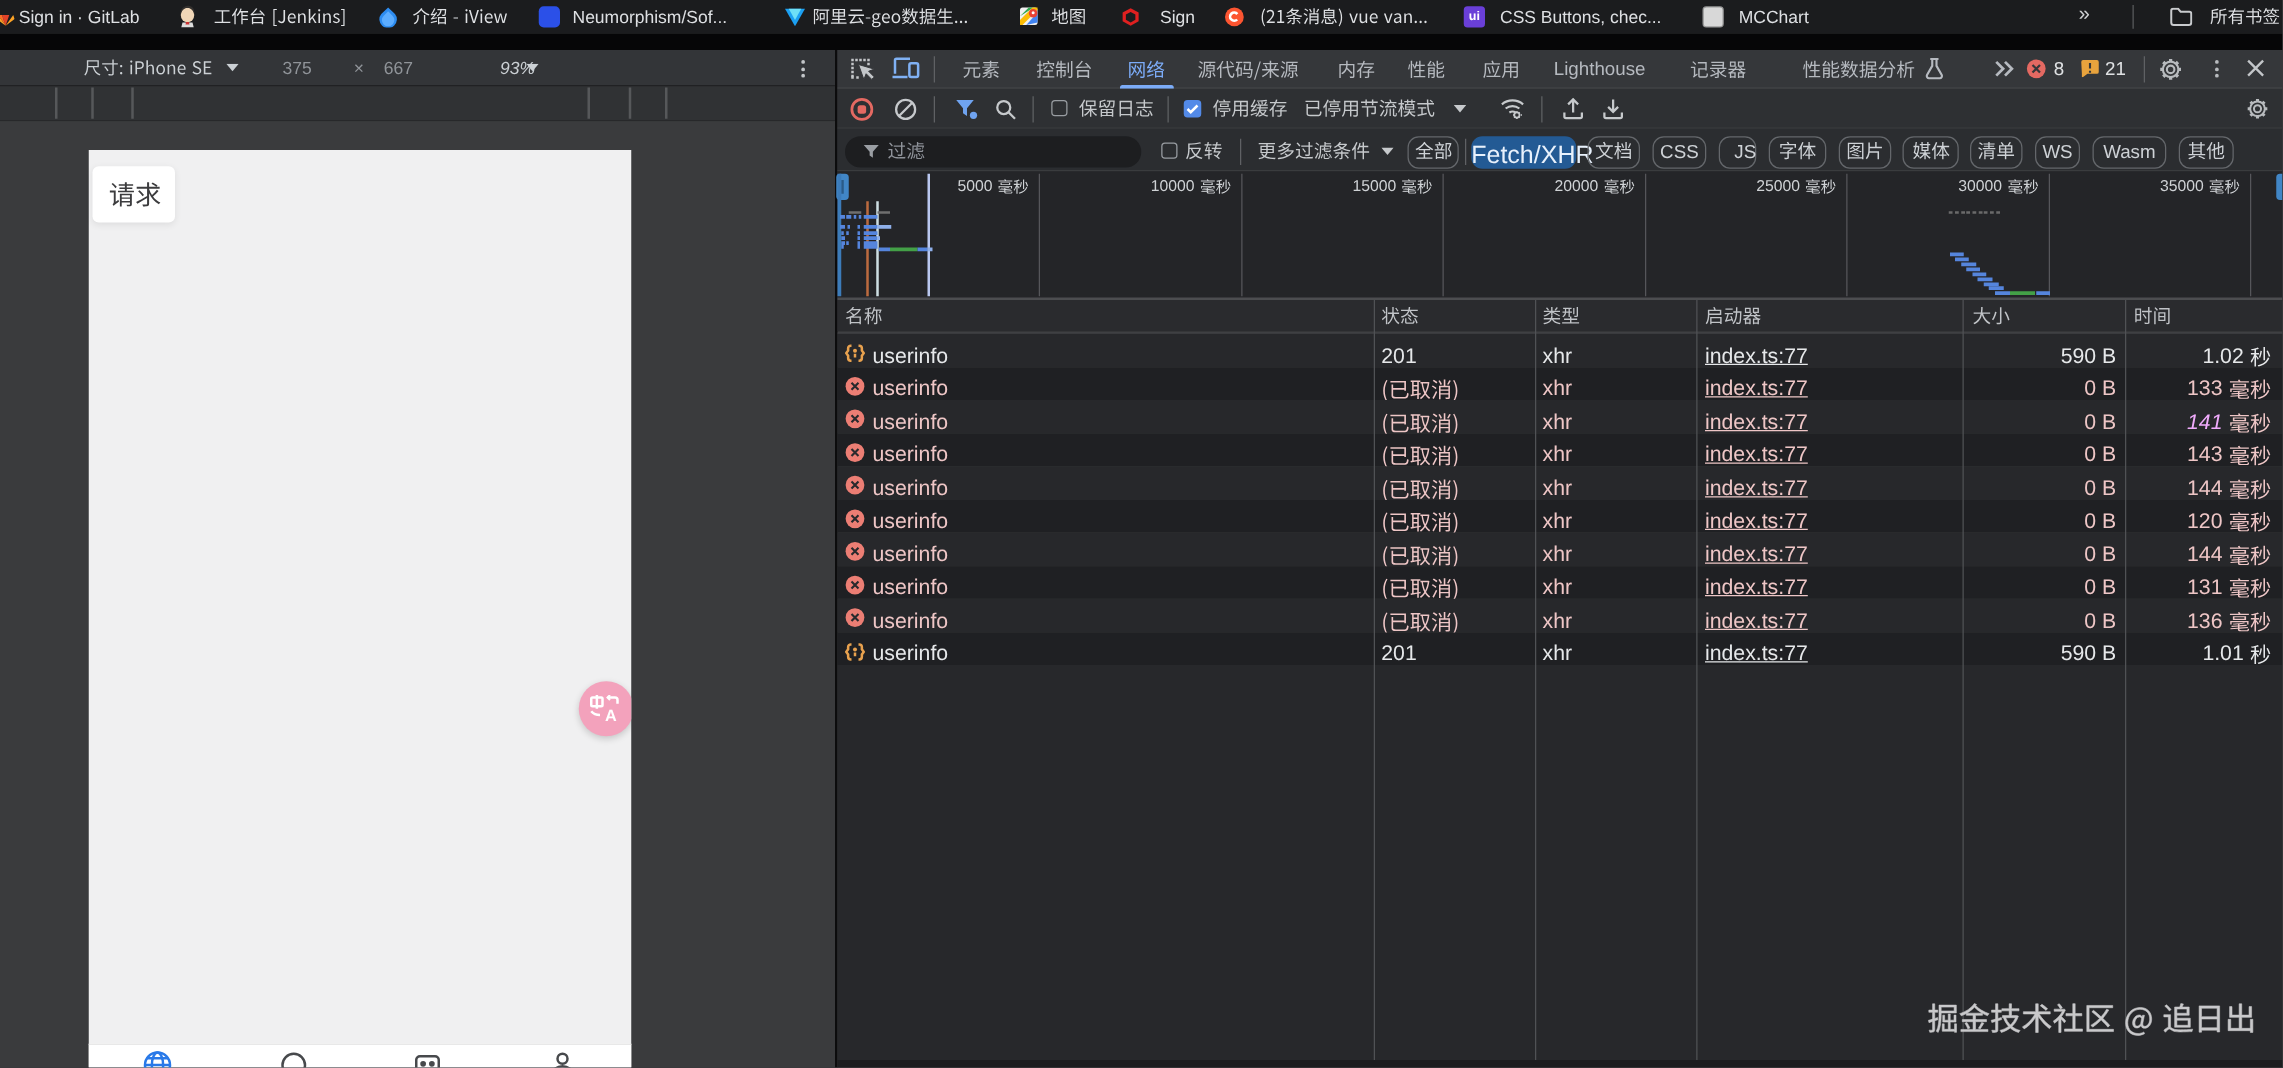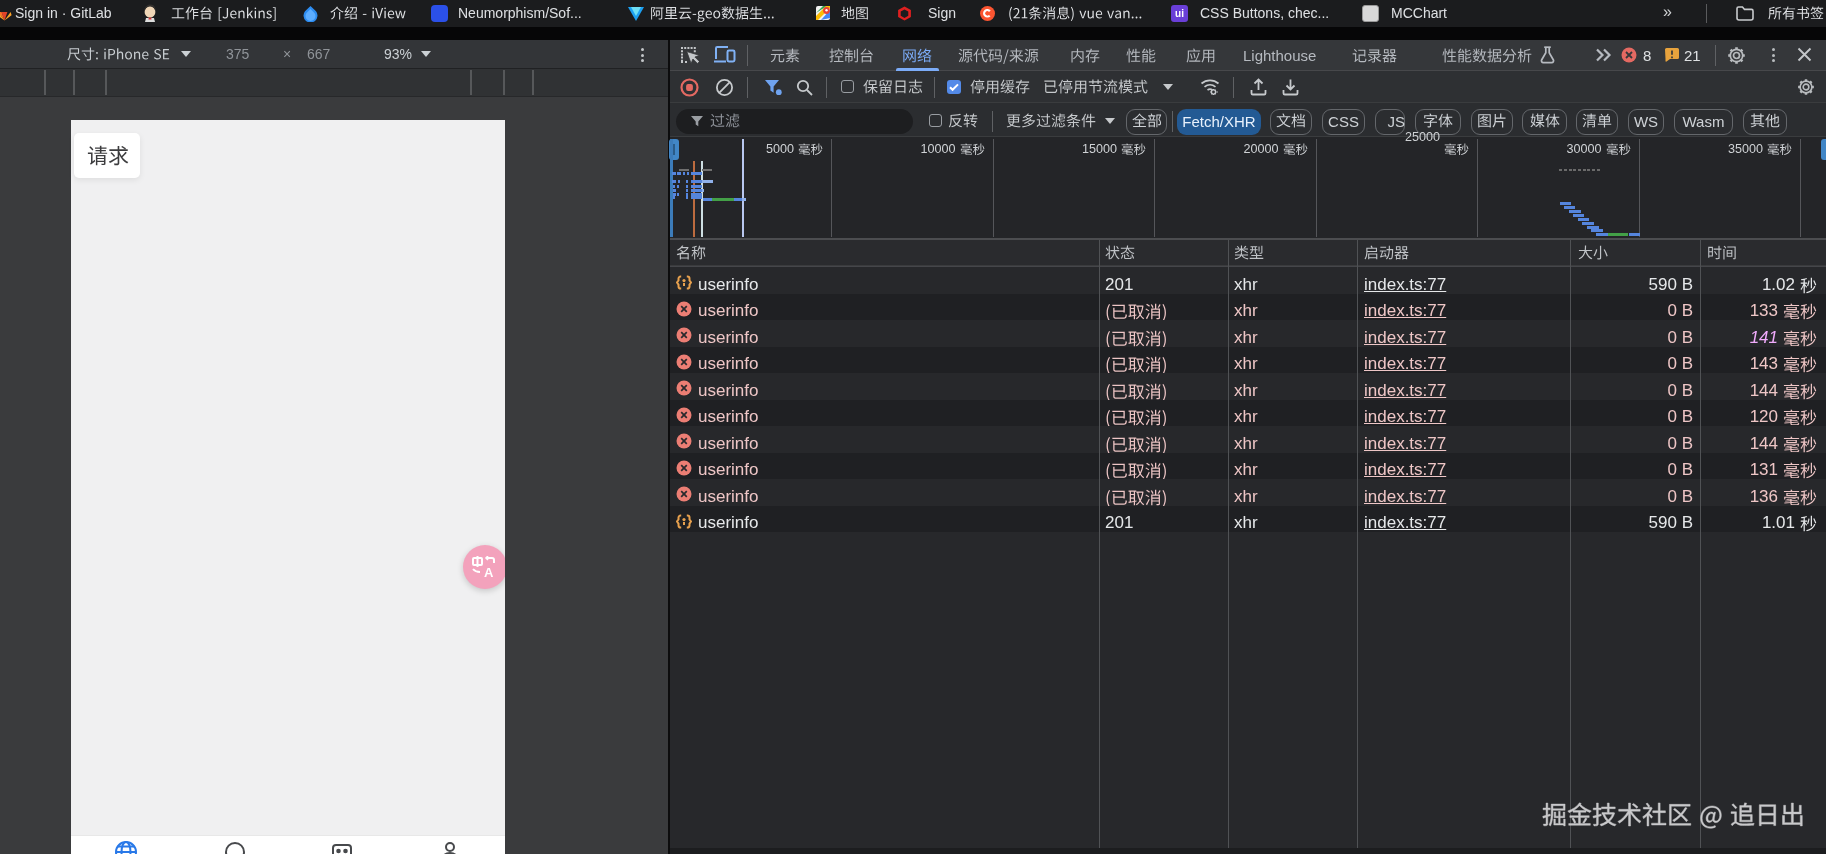--- a/index.html
+++ b/index.html
@@ -145,21 +145,21 @@
       <use href="#u53" x="6163"></use>
       <use href="#u45" x="6759"></use>
     </g>
   </svg>
 <svg class="ct" style="left:181px;top:51px" width="10" height="7">
     <path d="M0 0h10L5 6z" fill="#cbd0d4"></path>
   </svg>
 <div style="position:absolute;left:226px;top:46px;font-size:14px;color:#909499;white-space:pre;">375</div>
 <div style="position:absolute;left:283px;top:46px;font-size:14px;color:#909499;white-space:pre;">×</div>
 <div style="position:absolute;left:307px;top:46px;font-size:14px;color:#909499;white-space:pre;">667</div>
-<div style="position:absolute;left:384px;top:46px;font-size:14px;color:#cbd0d4;white-space:pre;">93%</div>
+<div style="position:absolute;left:400px;top:46px;font-size:14px;color:#cbd0d4;white-space:pre;font-style:italic;">93%</div>
 <svg class="ct" style="left:421px;top:51px" width="10" height="7">
     <path d="M0 0h10L5 6z" fill="#cbd0d4"></path>
   </svg>
 <div style="left:641px;top:48px;width:3.4px;height:3.4px;border-radius:50%;background:#c3c6c9"></div>
 <div style="left:641px;top:53.5px;width:3.4px;height:3.4px;border-radius:50%;background:#c3c6c9"></div>
 <div style="left:641px;top:59px;width:3.4px;height:3.4px;border-radius:50%;background:#c3c6c9"></div>
 <div style="position:absolute;left:0px;top:68px;width:668px;height:29px;background:#303234;border-top:1px solid #202123;border-bottom:1px solid #27282a"></div>
 <div style="position:absolute;left:44px;top:70px;width:2px;height:25px;background:#56585a"></div>
 <div style="position:absolute;left:73px;top:70px;width:2px;height:25px;background:#56585a"></div>
 <div style="position:absolute;left:105px;top:70px;width:2px;height:25px;background:#56585a"></div>
@@ -450,21 +450,21 @@
   </svg>
 <div style="position:absolute;left:1126px;top:108.5px;width:41px;height:26px;border:1.5px solid #64676b;border-radius:9px"></div>
 <svg class="ct " style="left:1131.5px;top:113.0px" width="30" height="19">
     <g transform="translate(0,13.20) scale(0.015000,-0.015000)" fill="#ced2d6">
       <use href="#u5168" x="0"></use>
       <use href="#u90E8" x="1000"></use>
     </g>
   </svg>
 <div style="position:absolute;left:1172px;top:111px;width:1px;height:21px;background:#5f6164"></div>
 <div style="position:absolute;left:1177px;top:108.5px;width:84px;height:26px;background:#235a94;border-radius:9px"></div>
-<div style="left:1177px;top:113px;width:84px;text-align:center;font-size:15px;color:#e8f1fc">Fetch/XHR</div>
+<div style="left:1177px;top:113px;width:84px;text-align:center;font-size:20px;color:#e8f1fc">Fetch/XHR</div>
 <div style="position:absolute;left:1270px;top:108.5px;width:42px;height:26px;border:1.5px solid #64676b;border-radius:9px"></div>
 <svg class="ct " style="left:1276.0px;top:113.0px" width="30" height="19">
     <g transform="translate(0,13.20) scale(0.015000,-0.015000)" fill="#ced2d6">
       <use href="#u6587" x="0"></use>
       <use href="#u6863" x="1000"></use>
     </g>
   </svg>
 <div style="position:absolute;left:1322px;top:108.5px;width:43px;height:26px;border:1.5px solid #64676b;border-radius:9px"></div>
 <div style="left:1322px;top:113px;width:43px;text-align:center;font-size:15px;color:#ced2d6">CSS</div>
 <div style="position:absolute;left:1375px;top:108.5px;width:30px;height:26px;border:1.5px solid #64676b;border-radius:9px"></div>
@@ -535,21 +535,21 @@
   </svg>
 <div style="position:absolute;left:1315.5px;top:139px;width:1px;height:97.5px;background:#55565a"></div>
 <div style="position:absolute;left:1243.5px;top:142px;font-size:12.6px;color:#cfd2d5;white-space:pre;">20000</div>
 <svg class="ct " style="left:1282.5px;top:142.5px" width="25" height="16">
     <g transform="translate(0,11.00) scale(0.012500,-0.012500)" fill="#cfd2d5">
       <use href="#u6BEB" x="0"></use>
       <use href="#u79D2" x="1000"></use>
     </g>
   </svg>
 <div style="position:absolute;left:1477px;top:139px;width:1px;height:97.5px;background:#55565a"></div>
-<div style="position:absolute;left:1405.0px;top:130px;font-size:12.6px;color:#cfd2d5;white-space:pre;">25000</div>
+<div style="position:absolute;left:1405.0px;top:142px;font-size:12.6px;color:#cfd2d5;white-space:pre;">25000</div>
 <svg class="ct " style="left:1444.0px;top:142.5px" width="25" height="16">
     <g transform="translate(0,11.00) scale(0.012500,-0.012500)" fill="#cfd2d5">
       <use href="#u6BEB" x="0"></use>
       <use href="#u79D2" x="1000"></use>
     </g>
   </svg>
 <div style="position:absolute;left:1638.5px;top:139px;width:1px;height:97.5px;background:#55565a"></div>
 <div style="position:absolute;left:1566.5px;top:142px;font-size:12.6px;color:#cfd2d5;white-space:pre;">30000</div>
 <svg class="ct " style="left:1605.5px;top:142.5px" width="25" height="16">
     <g transform="translate(0,11.00) scale(0.012500,-0.012500)" fill="#cfd2d5">

